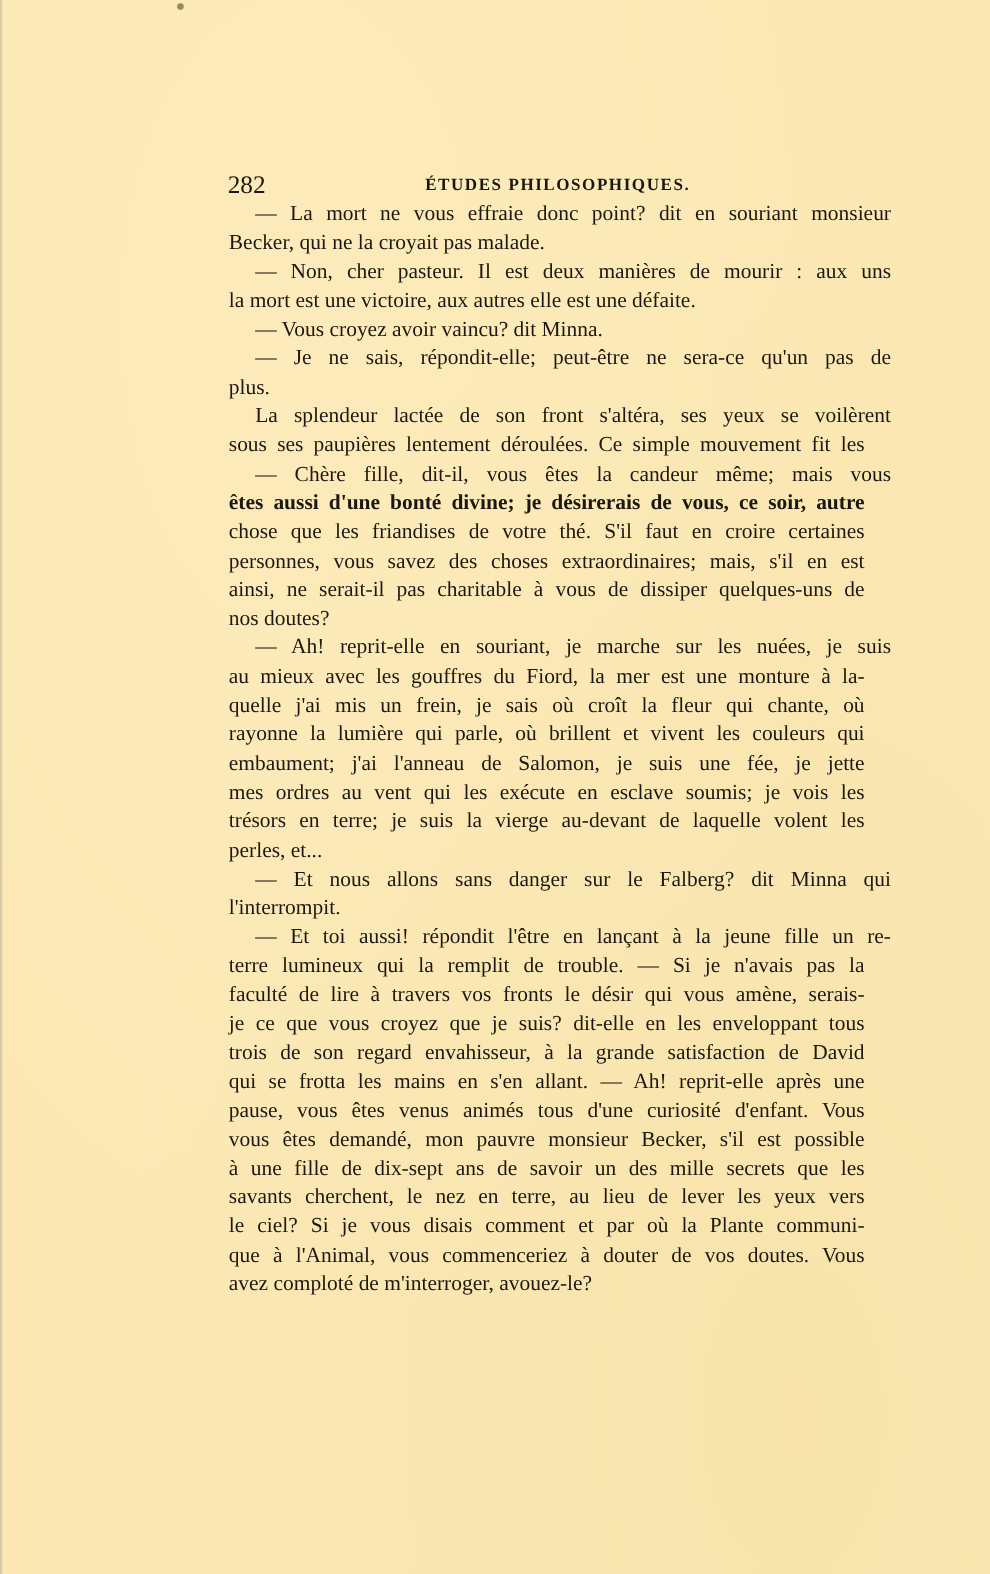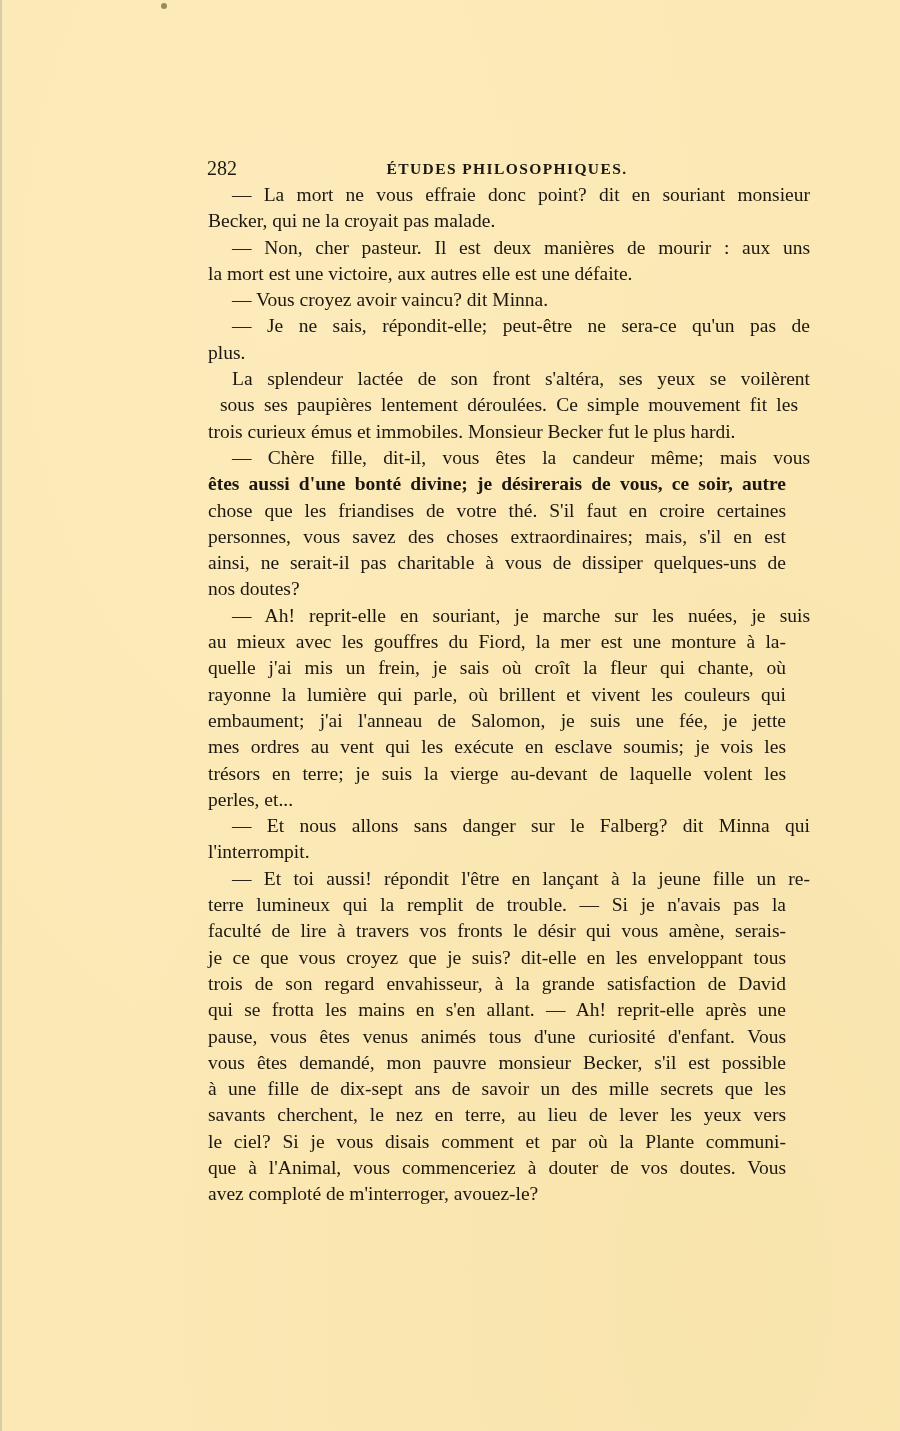--- a/index.html
+++ b/index.html
@@ -17,21 +17,21 @@
       radial-gradient(ellipse at 80% 90%, rgba(240,215,150,0.25), rgba(0,0,0,0) 60%),
       #fbe8b4;
     border-left:2px solid #d8cca6;
   }
   .speck { position:absolute; width:6px; height:6px; border-radius:50%; background:#9a8a5a; }
   .running-head {
     position:absolute; left:205px; top:156px; width:570px; height:24px;
   }
   .page-number {
     position:absolute; left:0; top:0;
-    font-size:20px; line-height:24px;
+    font-size:23px; line-height:24px;
   }
   .running-title {
     position:absolute; left:0; right:0; top:2px; text-align:center;
     font-size:15.5px; letter-spacing:1.4px; font-weight:bold; line-height:22px;
     padding-left:30px;
   }
   .text-block {
     position:absolute; left:206px; top:182px; width:578px;
   }
   .line {
@@ -58,22 +58,21 @@
 
   <div class="text-block" id="text-block">
       <div class="line indent" style="width: 578px;">— La mort ne vous effraie donc point? dit en souriant monsieur</div>
       <div class="line last" style="width: 578px;">Becker, qui ne la croyait pas malade.</div>
       <div class="line indent" style="width: 578px;">— Non, cher pasteur. Il est deux manières de mourir : aux uns</div>
       <div class="line last" style="width: 578px;">la mort est une victoire, aux autres elle est une défaite.</div>
       <div class="line indent last" style="width: 578px;">— Vous croyez avoir vaincu? dit Minna.</div>
       <div class="line indent" style="width: 578px;">— Je ne sais, répondit-elle; peut-être ne sera-ce qu'un pas de</div>
       <div class="line last" style="width: 578px;">plus.</div>
       <div class="line indent" style="width: 578px;">La splendeur lactée de son front s'altéra, ses yeux se voilèrent</div>
-      <div class="line" style="width: 578px; margin-left: 12px;">sous ses paupières lentement déroulées. Ce simple mouvement fit les</div>
-      <div class="line last" style="width: 578px;">trois curieux émus et immobiles. Monsieur Becker fut le plus hardi.</div>
+      <div class="line" style="width: 578px;">sous ses paupières lentement déroulées. Ce simple mouvement fit les</div>
       <div class="line indent" style="width: 578px;">— Chère fille, dit-il, vous êtes la candeur même; mais vous</div>
       <div class="line" style="width: 578px; font-weight: bold;">êtes aussi d'une bonté divine; je désirerais de vous, ce soir, autre</div>
       <div class="line" style="width: 578px;">chose que les friandises de votre thé. S'il faut en croire certaines</div>
       <div class="line" style="width: 578px;">personnes, vous savez des choses extraordinaires; mais, s'il en est</div>
       <div class="line" style="width: 578px;">ainsi, ne serait-il pas charitable à vous de dissiper quelques-uns de</div>
       <div class="line last" style="width: 578px;">nos doutes?</div>
       <div class="line indent" style="width: 578px;">— Ah! reprit-elle en souriant, je marche sur les nuées, je suis</div>
       <div class="line" style="width: 578px;">au mieux avec les gouffres du Fiord, la mer est une monture à la-</div>
       <div class="line" style="width: 578px;">quelle j'ai mis un frein, je sais où croît la fleur qui chante, où</div>
       <div class="line" style="width: 578px;">rayonne la lumière qui parle, où brillent et vivent les couleurs qui</div>

